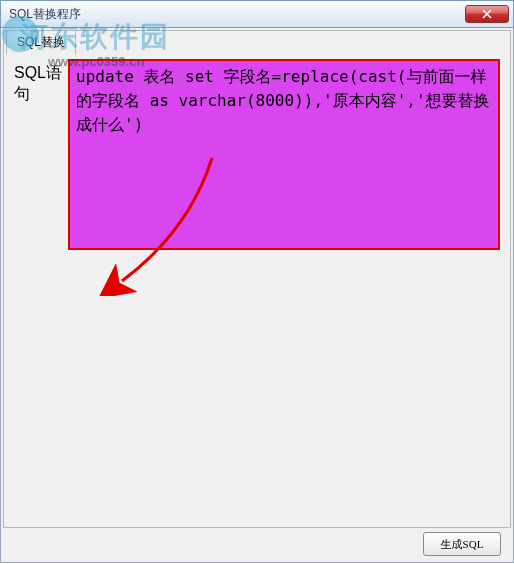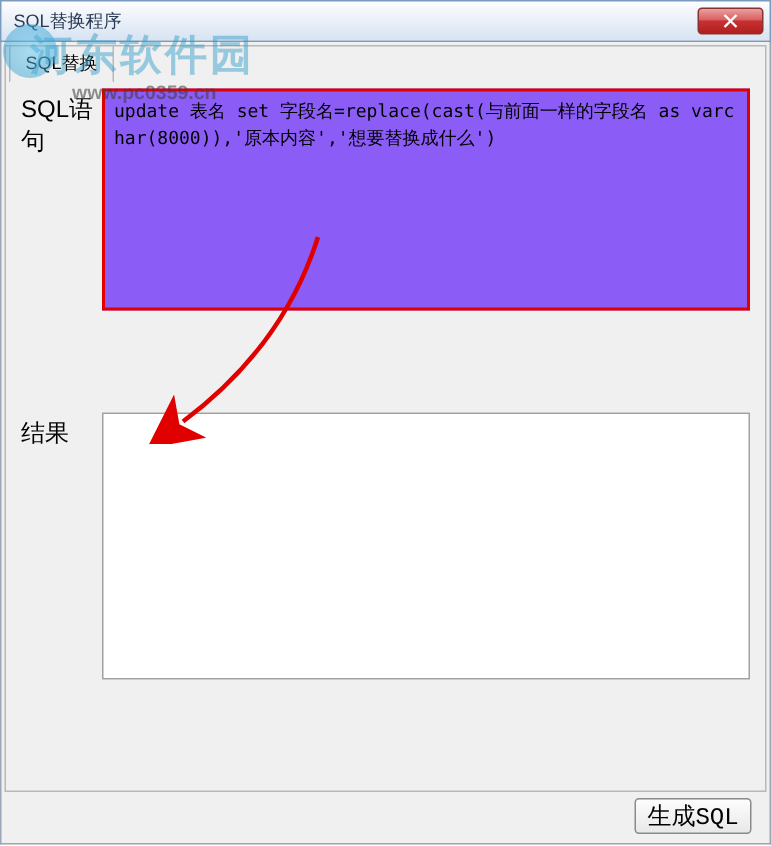--- a/index.html
+++ b/index.html
@@ -17,31 +17,31 @@
 
 .client { border: 1px solid #9aa7b8; border-top: none; height: 535px; background: #f0f0f0; padding: 2px; position: relative; }
 
 .tab-group { border: 1px solid #b8b8b8; height: 498px; background: #f0f0f0; position: relative; }
 .tab { position: absolute; top: -1px; left: 2px; background: #f0f0f0; border: 1px solid #b8b8b8; border-bottom: 1px solid #f0f0f0; padding: 3px 10px; font-size: 12px; z-index: 2; }
 .tab-body { padding: 28px 10px 10px 10px; height: 100%; }
 
 .row { display: flex; margin-bottom: 8px; }
 .lbl { width: 54px; padding-top: 4px; color: #000; font-size: 16px; }
 
-.sql-box { flex: 1; height: 148px; border: 2px solid #e00000; background: #8b5cf6; padding: 4px 6px; font-family: SimSun, monospace; font-size: 12px; line-height: 1.5; word-break: break-all; position: relative; }
+.sql-box { flex: 1; height: 191px; border: 2px solid #e00000; background: #d946ef; padding: 4px 6px; font-family: SimSun, monospace; font-size: 16px; line-height: 1.5; word-break: break-all; position: relative; }
 
 .param-box { flex: 1; height: 40px; border: 1px solid #a0a0a0; background: #fff; padding: 4px 6px; font-family: SimSun, monospace; font-size: 12px; display: flex; align-items: center; }
 .cursor { display: inline-block; width: 1px; height: 14px; background: #000; margin-left: 2px; }
 
 .result-box { flex: 1; height: 178px; border: 1px solid #a0a0a0; background: #fff; padding: 4px 6px; font-family: SimSun, monospace; font-size: 12px; }
 
 .arrow { position: absolute; top: 115px; left: 90px; z-index: 10; pointer-events: none; }
 
 .btn-row { position: absolute; bottom: 6px; right: 12px; display: flex; gap: 10px; }
-.btn { width: 78px; height: 24px; background: linear-gradient(to bottom, #fdfdfd, #e8e8e8); border: 1px solid #8a8a8a; border-radius: 3px; font-size: 16px; cursor: pointer; font-family: Liberation Mono, monospace; margin-left: 12px; }
+.btn { width: 78px; height: 24px; background: linear-gradient(to bottom, #fdfdfd, #e8e8e8); border: 1px solid #8a8a8a; border-radius: 3px; font-size: 11px; cursor: pointer; font-family: Liberation Serif, serif; margin-left: 12px; }
 </style>
 </head>
 <body>
 
 <div class="titlebar">
   <span class="titlebar-text">SQL替换程序</span>
   <div class="close-btn">
     <svg viewBox="0 0 10 10">
         <path d="M1 1 L9 9 M9 1 L1 9" stroke="#fff" stroke-width="1.6"></path>
       </svg>
@@ -71,26 +71,20 @@
           </marker>
         </defs>
         <path d="M118,12 Q95,85 28,135" stroke="#e00000" stroke-width="3" fill="none" marker-end="url(#ah)"></path>
       </svg>
 
       <div style="height:30px"></div>
 
 
       <div style="height:30px"></div>
 
-      <div class="row">
-        <div class="lbl">结果</div>
-        <div class="result-box">
-          <span></span>
-        </div>
-      </div>
 
     </div>
   </div>
 
   <div class="btn-row">
     <button class="btn">生成SQL</button>
   </div>
 </div>
 
 </body></html>

